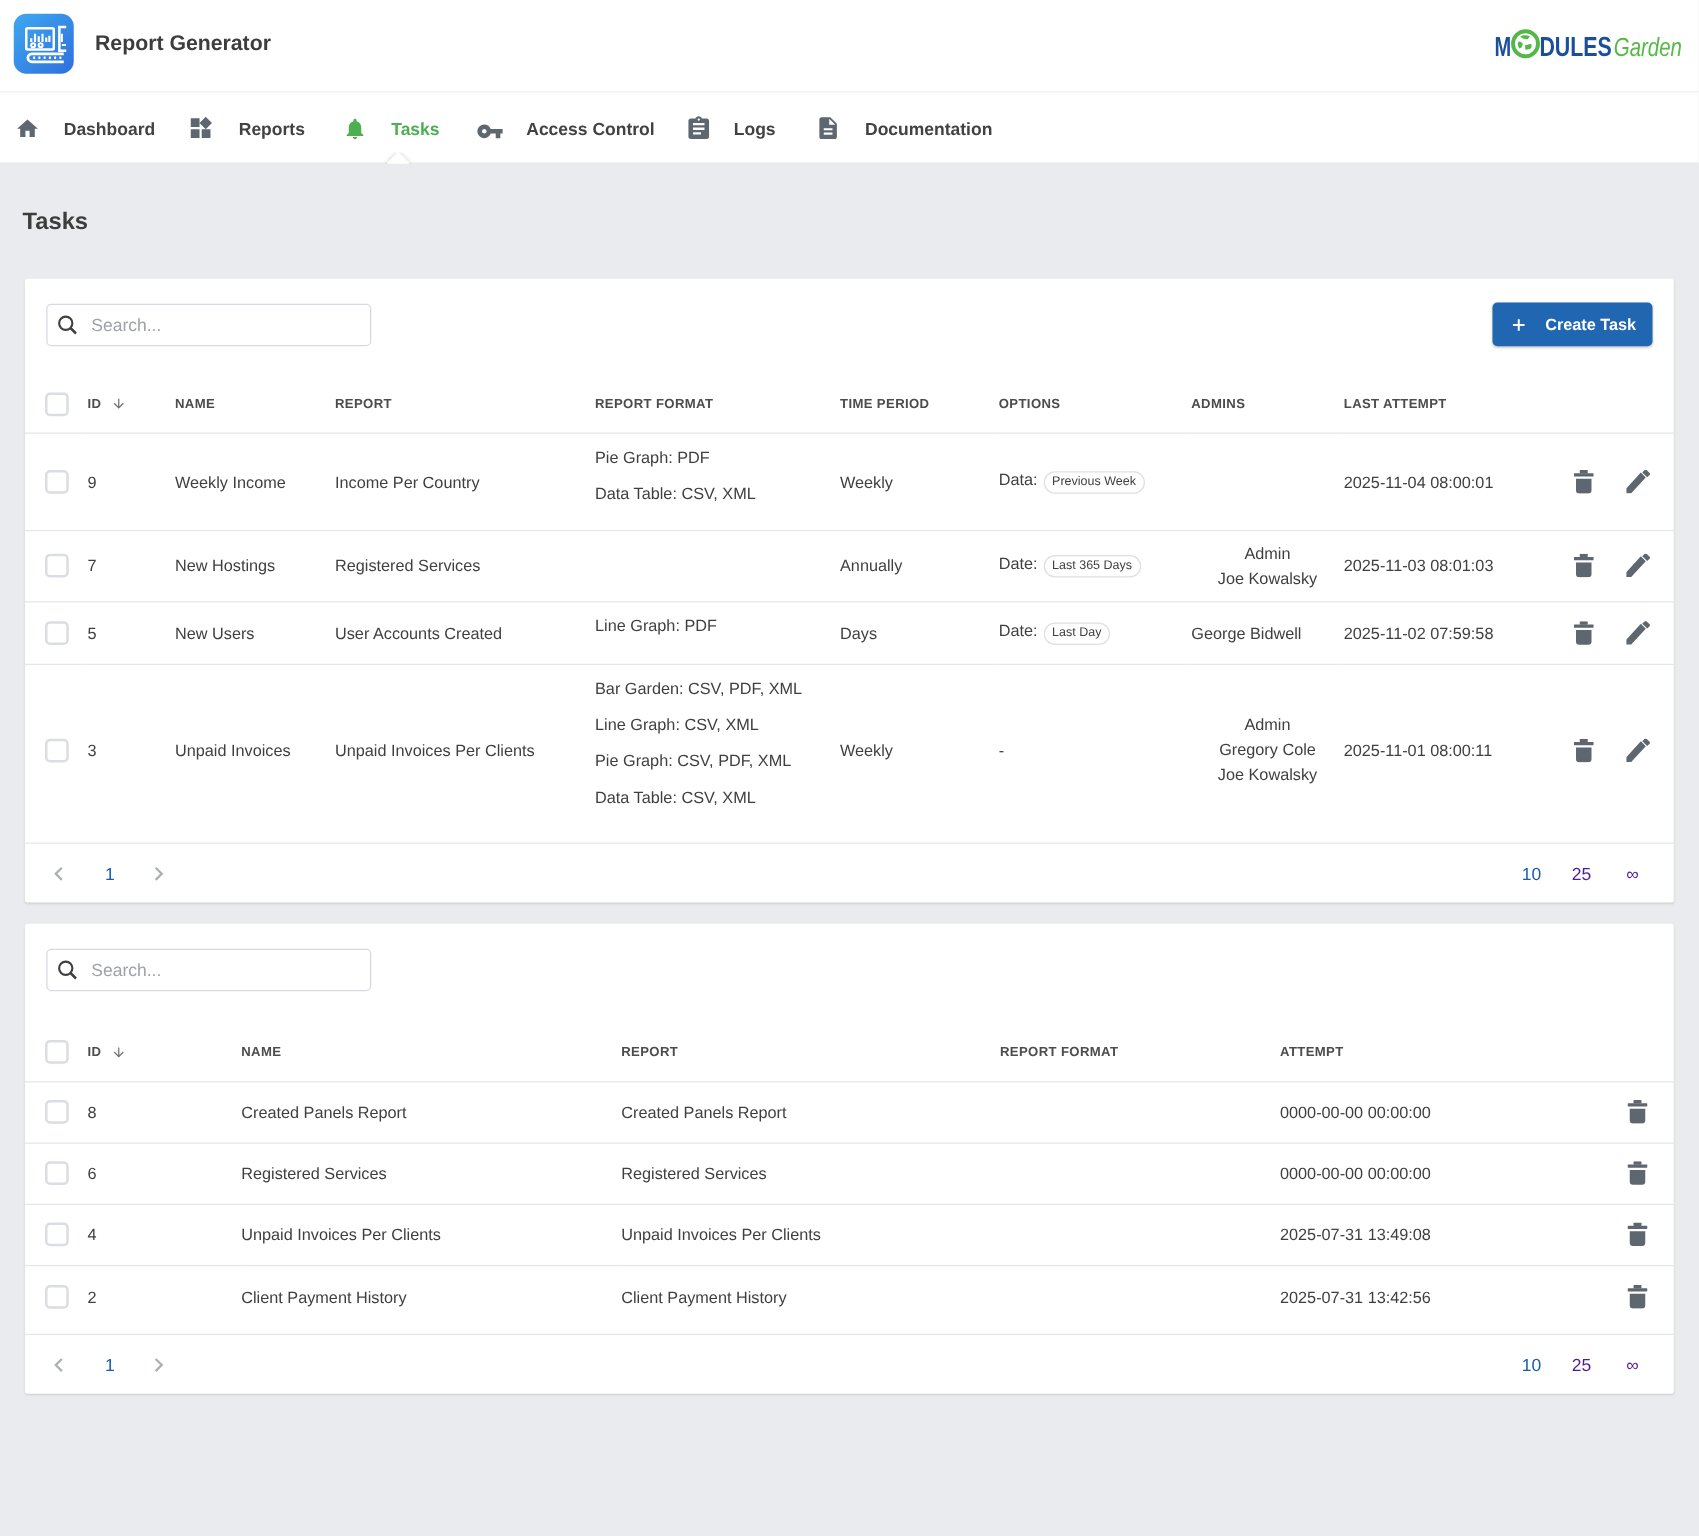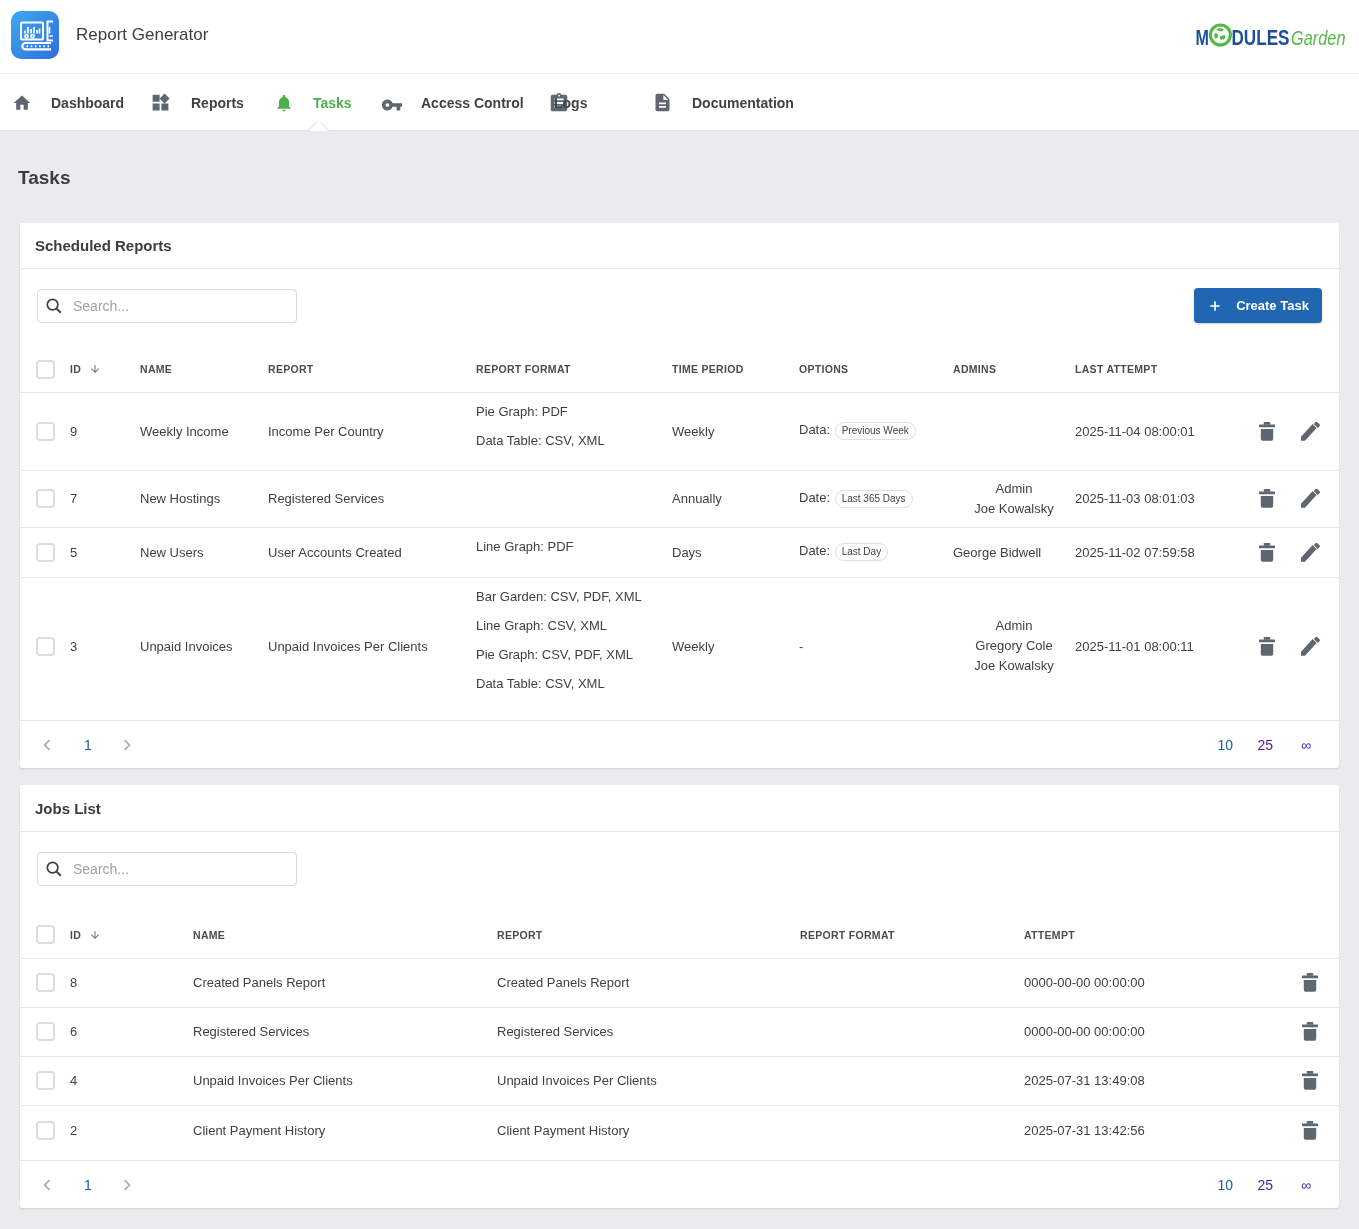--- a/index.html
+++ b/index.html
@@ -5,21 +5,21 @@
 * { margin:0; padding:0; box-sizing:border-box; }
 html,body { width:1359px; height:1229px; }
 body { background:#e9ebee; font-family:"Liberation Sans", sans-serif; color:#424242; }
 svg { display:block; }
 
 
 .hdr { height:74px; background:#fff; position:relative; border-bottom:1px solid #ededef; }
 .applogo { position:absolute; left:11px; top:11px; width:48px; height:48px; border-radius:10px;
   background:linear-gradient(135deg,#3fa8f0 0%,#2e6fdd 100%); }
 .applogo svg { position:absolute; left:0; top:0; }
-.hdr h1 { position:absolute; left:76px; top:25px; font-size:17px; font-weight:normal; color:#3d3d3d; }
+.hdr h1 { position:absolute; left:76px; top:25px; font-size:17px; font-weight:bold; color:#3d3d3d; }
 .mglogo { position:absolute; left:1194px; top:18px; }
 
 
 .nav { height:57px; background:#fff; border-bottom:1px solid #e3e5e8; position:relative; }
 .nav svg { position:absolute; top:19px; }
 .nav span { position:absolute; top:21px; font-size:14px; font-weight:bold; color:#424242; }
 .nav span.act { color:#4caf50; }
 .notchwrap { position:absolute; left:297px; top:48px; width:44px; height:9px; overflow:hidden; }
 .notch { position:absolute; left:15px; top:2px; width:13px; height:13px; background:#fff; transform:rotate(45deg); box-shadow:0 0 4px rgba(0,0,0,0.2); }
 
@@ -105,35 +105,34 @@
       <path d="M12 22c1.1 0 2-.9 2-2h-4c0 1.1.9 2 2 2zm6-6v-5c0-3.07-1.63-5.64-4.5-6.32V4c0-.83-.67-1.5-1.5-1.5s-1.5.67-1.5 1.5v.68C7.64 5.36 6 7.92 6 11v5l-2 2v1h16v-1l-2-2z"></path>
     </svg>
     <span class="act" style="left:313px">Tasks</span>
   <svg style="left:381px;top:20px" width="22" height="22" viewBox="0 0 24 24" fill="#5e6670">
       <path d="M12.65 10C11.83 7.67 9.61 6 7 6c-3.31 0-6 2.69-6 6s2.69 6 6 6c2.61 0 4.83-1.67 5.65-4H17v4h4v-4h2v-4H12.65zM7 14c-1.1 0-2-.9-2-2s.9-2 2-2 2 .9 2 2-.9 2-2 2z"></path>
     </svg>
     <span style="left:421px">Access Control</span>
   <svg style="left:548px;top:18px" width="22" height="22" viewBox="0 0 24 24" fill="#5e6670">
       <path d="M19 3h-4.18C14.4 1.84 13.3 1 12 1c-1.3 0-2.4.84-2.82 2H5c-1.1 0-2 .9-2 2v14c0 1.1.9 2 2 2h14c1.1 0 2-.9 2-2V5c0-1.1-.9-2-2-2zm-7 0c.55 0 1 .45 1 1s-.45 1-1 1-1-.45-1-1 .45-1 1-1zm2 14H7v-2h7v2zm3-4H7v-2h10v2zm0-4H7V7h10v2z"></path>
     </svg>
-    <span style="left:554px">Logs</span>
+    <span style="left:587px">Logs</span>
   <svg style="left:652px;top:18px" width="21" height="21" viewBox="0 0 24 24" fill="#5e6670">
       <path d="M14 2H6c-1.1 0-1.99.9-1.99 2L4 20c0 1.1.89 2 1.99 2H18c1.1 0 2-.9 2-2V8l-6-6zm2 16H8v-2h8v2zm0-4H8v-2h8v2zm-3-5V3.5L18.5 9H13z"></path>
     </svg>
     <span style="left:692px">Documentation</span>
   <div class="notchwrap">
       <div class="notch"></div>
     </div>
 </div>
 
 <div class="content">
   <div class="pgtitle">Tasks</div>
 
   <div class="card card1">
-    <div class="card-h">Scheduled Reports</div>
     <div class="toolbar">
       <div class="search">
         <svg width="16" height="16" viewBox="0 0 16 16" fill="none" stroke="#3f3f3f">
             <circle cx="6.6" cy="6.6" r="5.3" stroke-width="1.7"></circle>
             <path d="M10.6 10.6 L14.8 14.8" stroke-width="2"></path>
           </svg>
         <span class="ph">Search...</span>
       </div>
       <div class="btn"><svg width="16" height="16" viewBox="0 0 24 24" fill="none" stroke="#fff" stroke-width="2.4">
             <path d="M12 5v14M5 12h14"></path>
@@ -302,21 +301,20 @@
             <path d="M10 6L8.59 7.41 13.17 12l-4.58 4.59L10 18l6-6z"></path>
           </svg>
         </span>
       <span class="pr b" style="right:106px">10</span>
       <span class="pr" style="right:66px">25</span>
       <span class="pr" style="right:28px">∞</span>
     </div>
   </div>
 
   <div class="card card2">
-    <div class="card-h" style="height:47px; line-height:47px;">Jobs List</div>
     <div class="toolbar" style="height:80px">
       <div class="search">
         <svg width="16" height="16" viewBox="0 0 16 16" fill="none" stroke="#3f3f3f">
             <circle cx="6.6" cy="6.6" r="5.3" stroke-width="1.7"></circle>
             <path d="M10.6 10.6 L14.8 14.8" stroke-width="2"></path>
           </svg>
         <span class="ph">Search...</span>
       </div>
     </div>
     <table>

